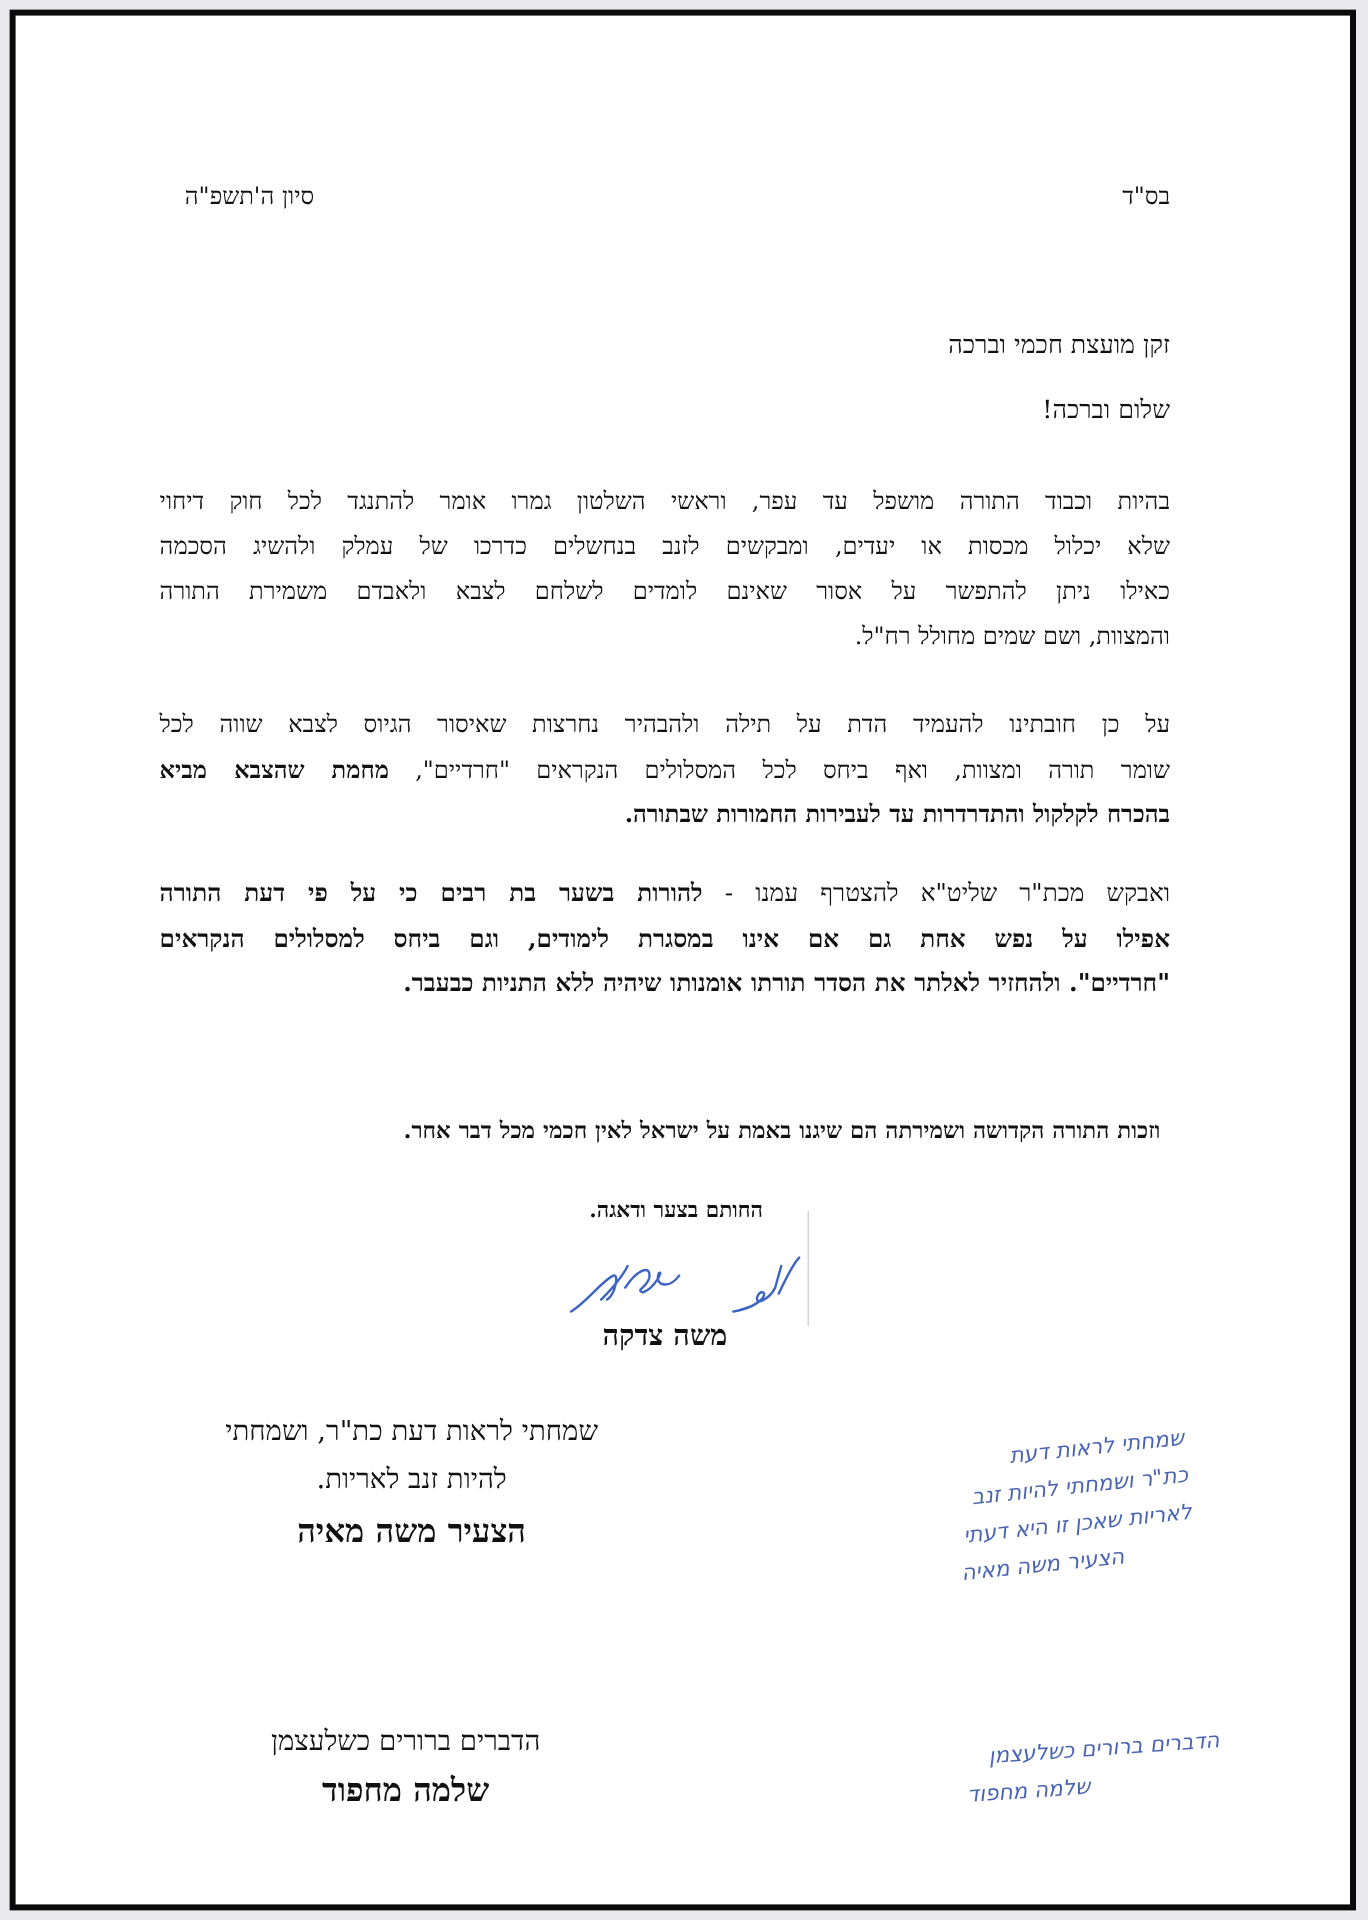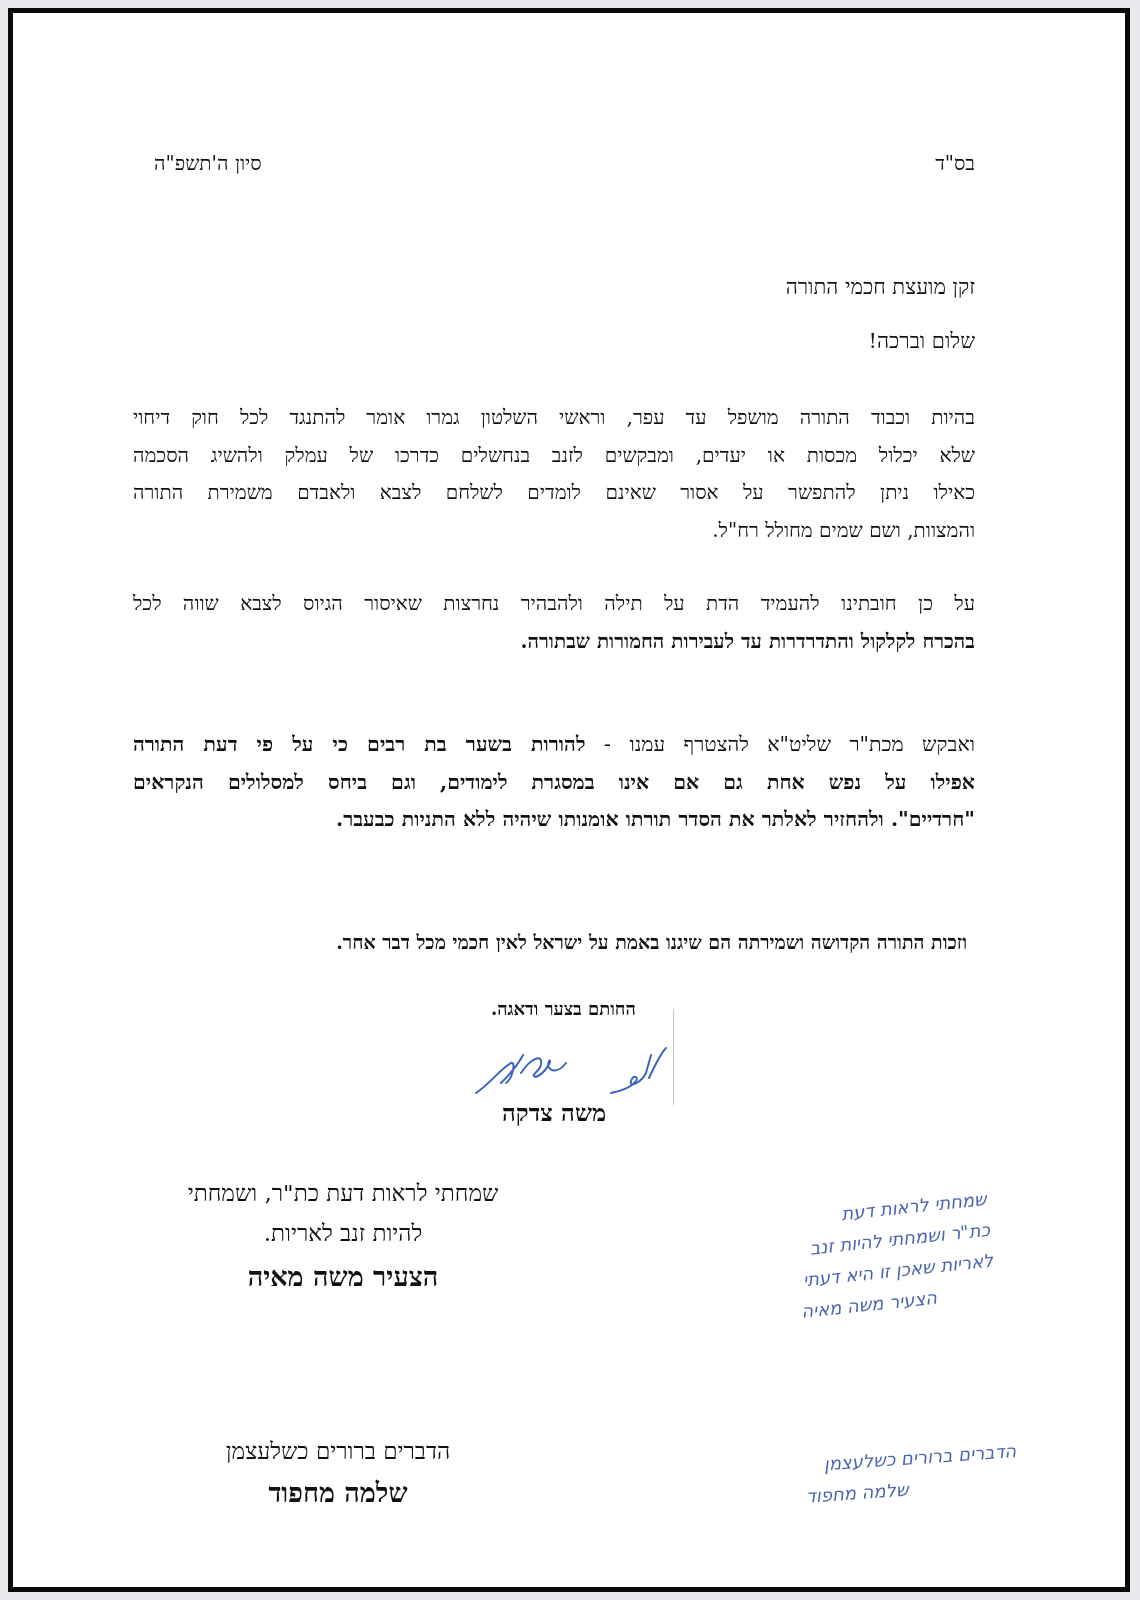--- a/index.html
+++ b/index.html
@@ -73,32 +73,33 @@
 </style>
 </head>
 <body>
 
 <div class="frame">
   <div class="page">
 
     <div class="abs hdr hdr-right">בס"ד</div>
     <div class="abs hdr hdr-left">סיון ה'תשפ"ה</div>
 
-    <div class="abs title2">זקן מועצת חכמי התורה</div>
+    <div class="abs title2">זקן מועצת חכמי וברכה</div>
     <div class="abs greeting">שלום וברכה!</div>
 
     <div class="para p1">
       <span class="line">בהיות וכבוד התורה מושפל עד עפר, וראשי השלטון גמרו אומר להתנגד לכל חוק דיחוי</span>
       <span class="line">שלא יכלול מכסות או יעדים, ומבקשים לזנב בנחשלים כדרכו של עמלק ולהשיג הסכמה</span>
       <span class="line">כאילו ניתן להתפשר על אסור שאינם לומדים לשלחם לצבא ולאבדם משמירת התורה</span>
       <span class="line last">והמצוות, ושם שמים מחולל רח"ל.</span>
     </div>
 
     <div class="para p2">
       <span class="line">על כן חובתינו להעמיד הדת על תילה ולהבהיר נחרצות שאיסור הגיוס לצבא שווה לכל</span>
+      <span class="line"><span>שומר תורה ומצוות, ואף ביחס לכל המסלולים הנקראים "חרדיים", </span><span class="b">מחמת שהצבא מביא</span></span>
       <span class="line last b">בהכרח לקלקול והתדרדרות עד לעבירות החמורות שבתורה.</span>
     </div>
 
     <div class="para p3">
       <span class="line"><span>ואבקש מכת"ר שליט"א להצטרף עמנו - </span><span class="b">להורות בשער בת רבים כי על פי דעת התורה</span></span>
       <span class="line b">אפילו על נפש אחת גם אם אינו במסגרת לימודים, וגם ביחס למסלולים הנקראים</span>
       <span class="line last b">"חרדיים". ולהחזיר לאלתר את הסדר תורתו אומנותו שיהיה ללא התניות כבעבר.</span>
     </div>
 
     <div class="abs closing">וזכות התורה הקדושה ושמירתה הם שיגנו באמת על ישראל לאין חכמי מכל דבר אחר.</div>

